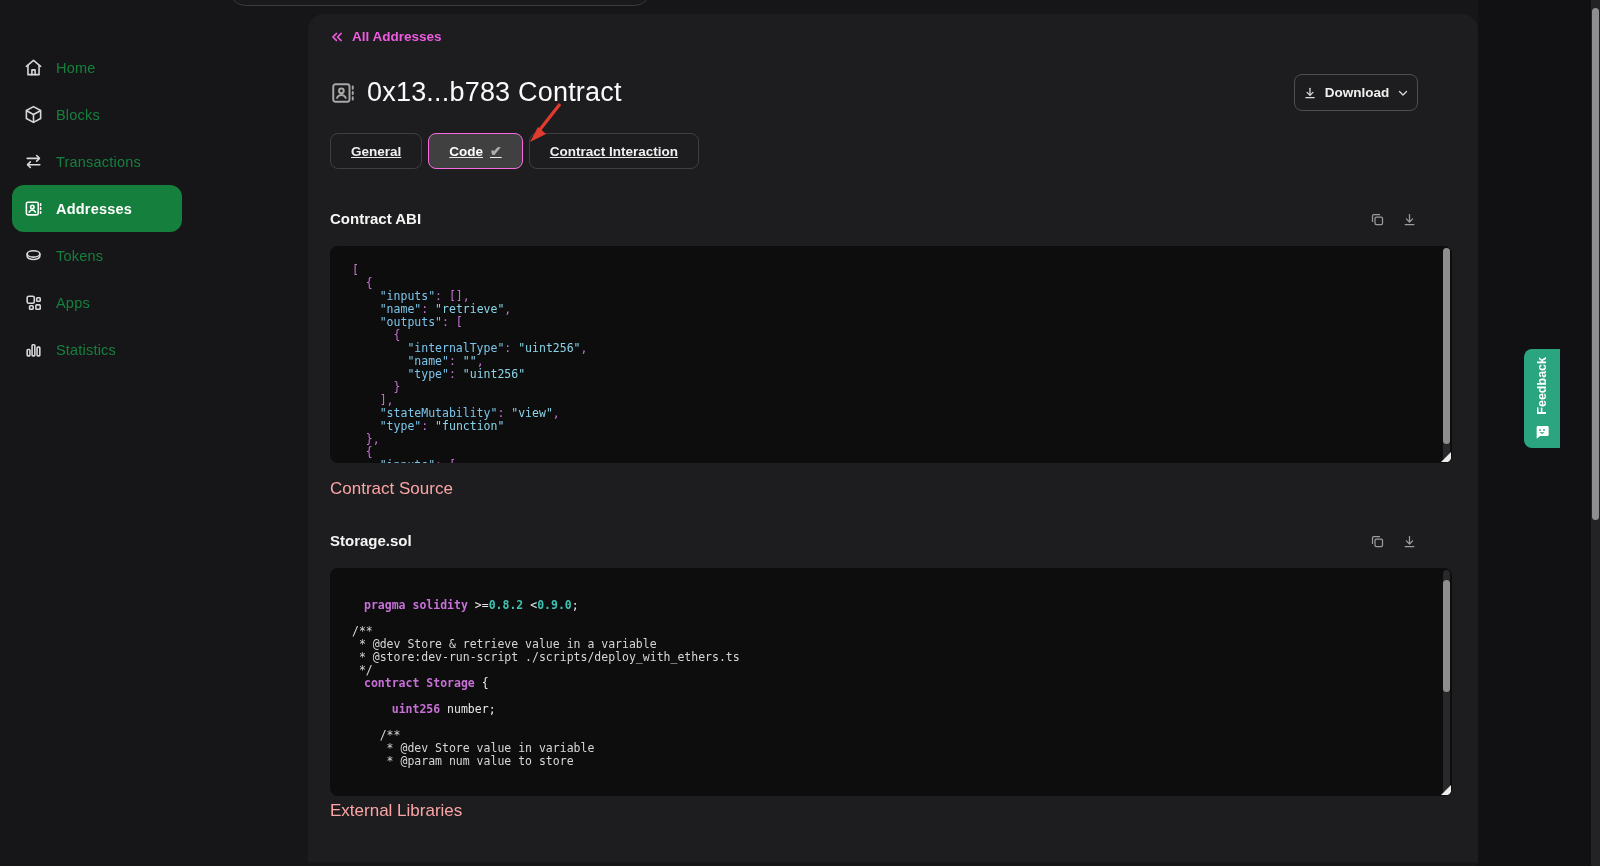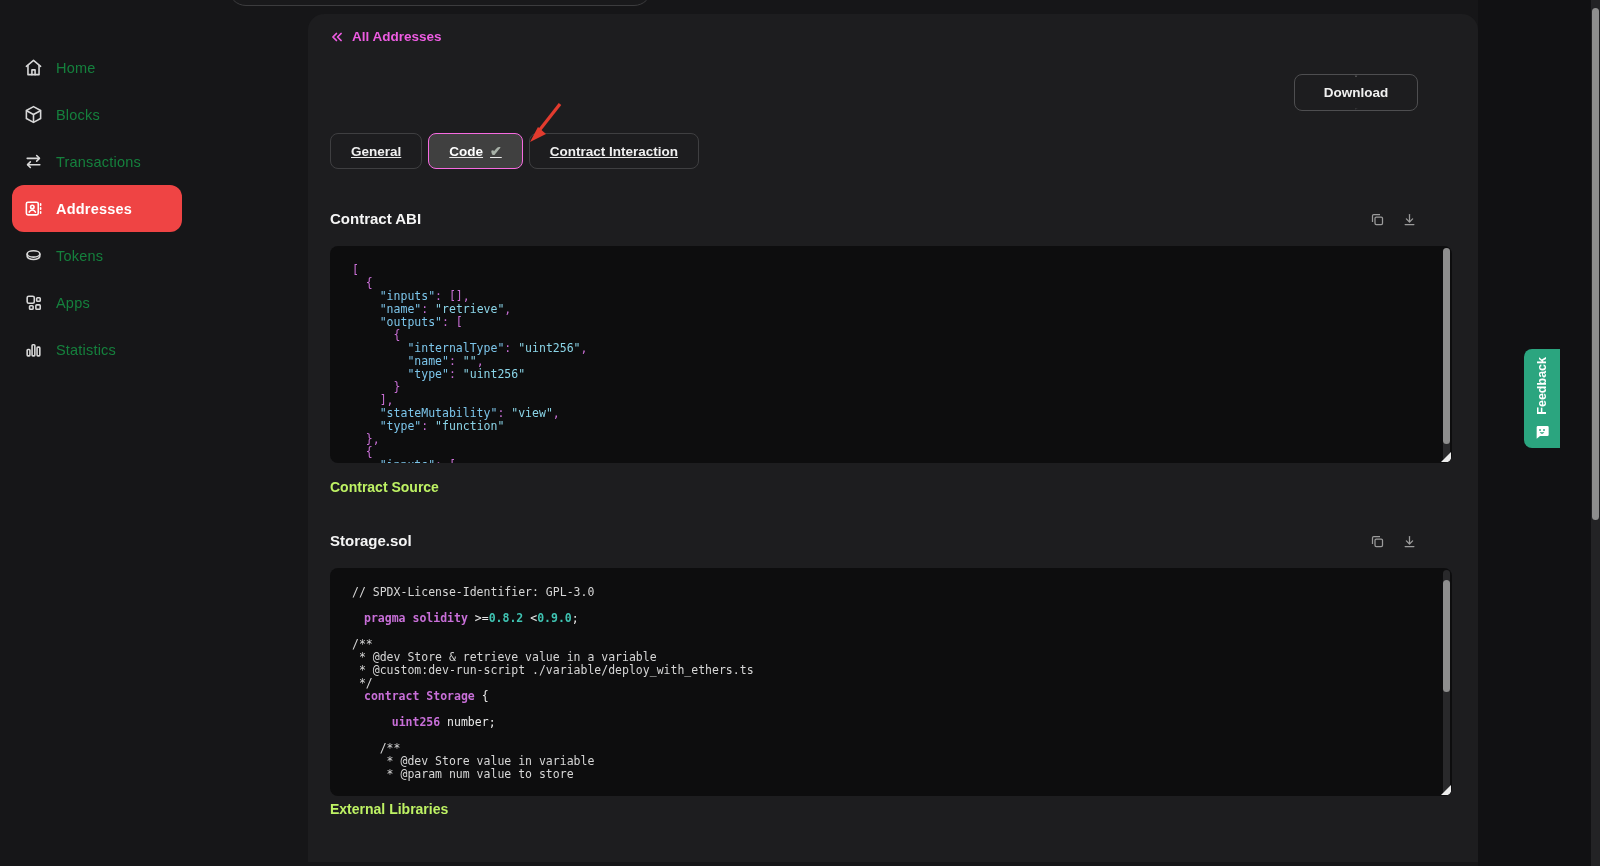--- a/index.html
+++ b/index.html
@@ -22,56 +22,56 @@
   
   .sidebar { position:absolute; left:0; top:0; width:308px; height:866px; padding-top:44px; }
   .nav-item {
     display:flex; align-items:center; height:47px; padding-left:24px;
     color:#15803d; font-size:14.5px; font-weight:500; letter-spacing:.2px;
     cursor:pointer;
   }
   .nav-item .nicon { width:19px; height:19px; margin-right:13px; display:flex; align-items:center; justify-content:center; color:#d8d8d8; flex:0 0 auto; }
   .nav-item.active {
     margin-left:12px; width:170px; padding-left:12px;
-    background:#ef4444; border-radius:12px; color:#ffffff; font-weight:700;
+    background:#15803d; border-radius:12px; color:#ffffff; font-weight:700;
   }
   .nav-item.active .nicon { color:#ffffff; }
   
   .main-panel {
     position:absolute; left:308px; top:14px; width:1170px; height:848px;
     background:#1d1d1f; border-radius:16px 16px 0 0;
   }
   .breadcrumb {
     position:absolute; left:22px; top:15px; display:flex; align-items:center; gap:8px;
     color:#ee5ce2; font-size:13.5px; font-weight:700; cursor:pointer;
   }
   .title-row { position:absolute; left:22px; top:63px; display:flex; align-items:center; gap:11px; }
   .title-icon { color:#a8a8a8; width:26px; height:26px; }
   .page-title { font-size:27px; font-weight:500; color:#fafafa; letter-spacing:.2px; }
   .download-btn {
     position:absolute; left:986px; top:60px; width:124px; height:37px;
     border:1px solid #4e4e50; border-radius:8px; background:transparent;
     display:flex; align-items:center; justify-content:center; gap:8px;
-    color:#f0f0f0; font-size:13.5px; font-weight:600; cursor:pointer;flex-direction:column;
+    color:#f0f0f0; font-size:13.5px; font-weight:600; cursor:pointer;
   }
   .download-btn svg { color:#dcdcdc; }
   .tabs { position:absolute; left:22px; top:119px; display:flex; gap:6px;text-decoration:underline; }
   .tab {
     height:36px; padding:0 20px; display:flex; align-items:center; gap:7px;
     border:1px solid #3f3f41; border-radius:8px; background:transparent;
     color:#f0f0f0; font-size:13.5px; font-weight:600; cursor:pointer; white-space:nowrap;
   }
   .tab.selected { background:#404040; border-color:#f76be1; color:#ffffff; }
   .tab .check { color:#a9b2a9; font-size:14px; font-weight:700; }
   .red-arrow { position:absolute; left:200px; top:76px; pointer-events:none; }
   .section-header {
     position:absolute; left:22px; display:flex; align-items:center;
     font-size:15px; font-weight:700; color:#f5f5f5;
   }
-  .big-heading { position:absolute; left:22px; font-size:14px; font-weight:700; color:#bef264; }
+  .big-heading { position:absolute; left:22px; font-size:17px; font-weight:400; color:#fca5a5; }
   .hdr-icons { position:absolute; display:flex; gap:17px; color:#9b9b9b; }
   .hdr-icons .ibtn { width:15px; height:15px; cursor:pointer; }
   
   .code-block {
     position:absolute; left:22px; width:1122px; background:#0d0d0e; border-radius:8px;
     overflow:hidden; padding:18px 30px 0 22px;
     font-family:"DejaVu Sans Mono", monospace; font-size:11.5px; line-height:13px;
   }
   .code-line { white-space:pre; height:13px; }
   .tok-p  { color:#c96fd6; }
@@ -189,20 +189,31 @@
     <a class="breadcrumb">
       <span style="display:flex;">
         <svg width="14" height="14" viewBox="0 0 24 24" fill="none" stroke="currentColor" stroke-width="3" stroke-linecap="round" stroke-linejoin="round">
             <path d="m11 6-6 6 6 6"></path>
             <path d="m19 6-6 6 6 6"></path>
           </svg>
       </span>
       <span>All Addresses</span>
     </a>
 
+    <div class="title-row">
+      <span class="title-icon">
+        <svg width="26" height="26" viewBox="0 0 24 24" fill="none" stroke="currentColor" stroke-width="1.8" stroke-linecap="round" stroke-linejoin="round">
+            <rect x="3" y="4" width="15" height="16" rx="2"></rect>
+            <circle cx="10.5" cy="10" r="2.2"></circle>
+            <path d="M6.5 16.5c.8-1.8 2.3-2.7 4-2.7s3.2.9 4 2.7"></path>
+            <path d="M21 6v2M21 11v2M21 16v2"></path>
+          </svg>
+      </span>
+      <h1 class="page-title">0x13...b783 Contract</h1>
+    </div>
 
     <button class="download-btn">
       <svg width="14" height="14" viewBox="0 0 24 24" fill="none" stroke="currentColor" stroke-width="2.2" stroke-linecap="round" stroke-linejoin="round">
           <path d="M12 4v11"></path>
           <path d="m7 11 5 5 5-5"></path>
           <path d="M5 20h14"></path>
         </svg>
       <span>Download</span>
       <svg width="12" height="12" viewBox="0 0 24 24" fill="none" stroke="currentColor" stroke-width="2.5" stroke-linecap="round" stroke-linejoin="round">
           <path d="m5 9 7 7 7-7"></path>
@@ -281,27 +292,26 @@
       <span class="ibtn">
         <svg width="15" height="15" viewBox="0 0 24 24" fill="none" stroke="currentColor" stroke-width="2" stroke-linecap="round" stroke-linejoin="round">
             <path d="M12 4v11"></path>
             <path d="m7 11 5 5 5-5"></path>
             <path d="M5 20h14"></path>
           </svg>
       </span>
     </div>
     <div class="code-block" style="top:554px; height:228px;">
       <div>
-          <div class="code-line"><span class="tok-c">// SPDX-License-Identifier: GPL-3.0</span></div>
           <div class="code-line">&nbsp;</div>
           <div class="code-line"><span class="tok-kw">pragma solidity </span><span class="tok-w">&gt;=</span><span class="tok-n">0.8.2</span><span class="tok-w"> &lt;</span><span class="tok-n">0.9.0</span><span class="tok-w">;</span></div>
           <div class="code-line">&nbsp;</div>
           <div class="code-line"><span class="tok-c">/**</span></div>
           <div class="code-line"><span class="tok-c"> * @dev Store &amp; retrieve value in a variable</span></div>
-          <div class="code-line"><span class="tok-c"> * @custom:dev-run-script ./variable/deploy_with_ethers.ts</span></div>
+          <div class="code-line"><span class="tok-c"> * @store:dev-run-script ./scripts/deploy_with_ethers.ts</span></div>
           <div class="code-line"><span class="tok-c"> */</span></div>
           <div class="code-line"><span class="tok-kw">contract Storage</span><span class="tok-w"> {</span></div>
           <div class="code-line">&nbsp;</div>
           <div class="code-line"><span class="tok-w">    </span><span class="tok-kw">uint256</span><span class="tok-w"> number;</span></div>
           <div class="code-line">&nbsp;</div>
           <div class="code-line"><span class="tok-c">    /**</span></div>
           <div class="code-line"><span class="tok-c">     * @dev Store value in variable</span></div>
           <div class="code-line"><span class="tok-c">     * @param num value to store</span></div>
         </div>
       <div class="cb-scrollbar">

